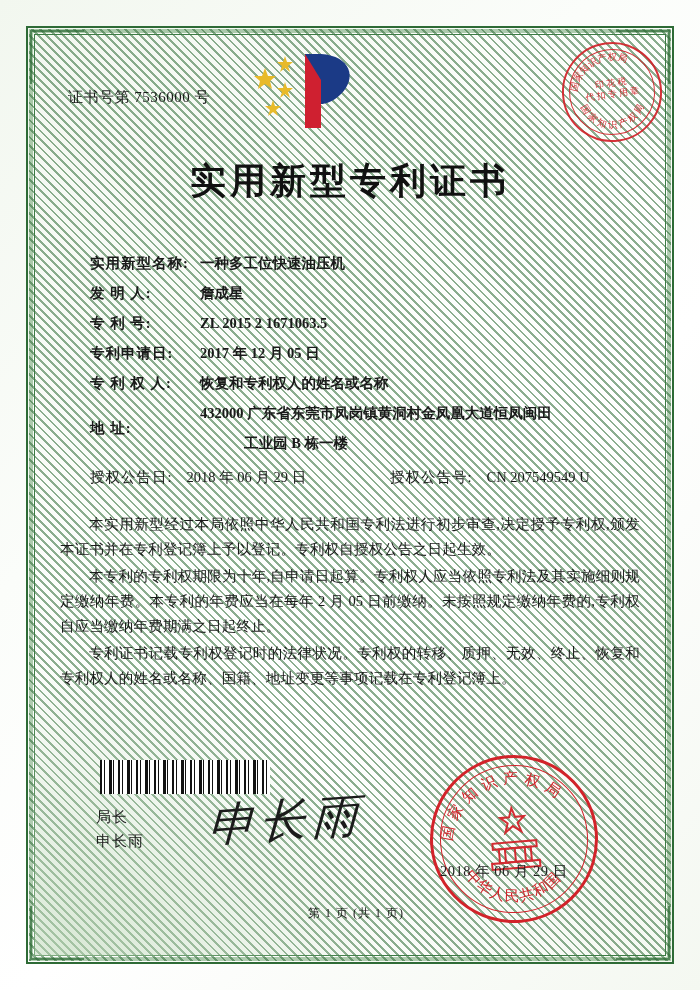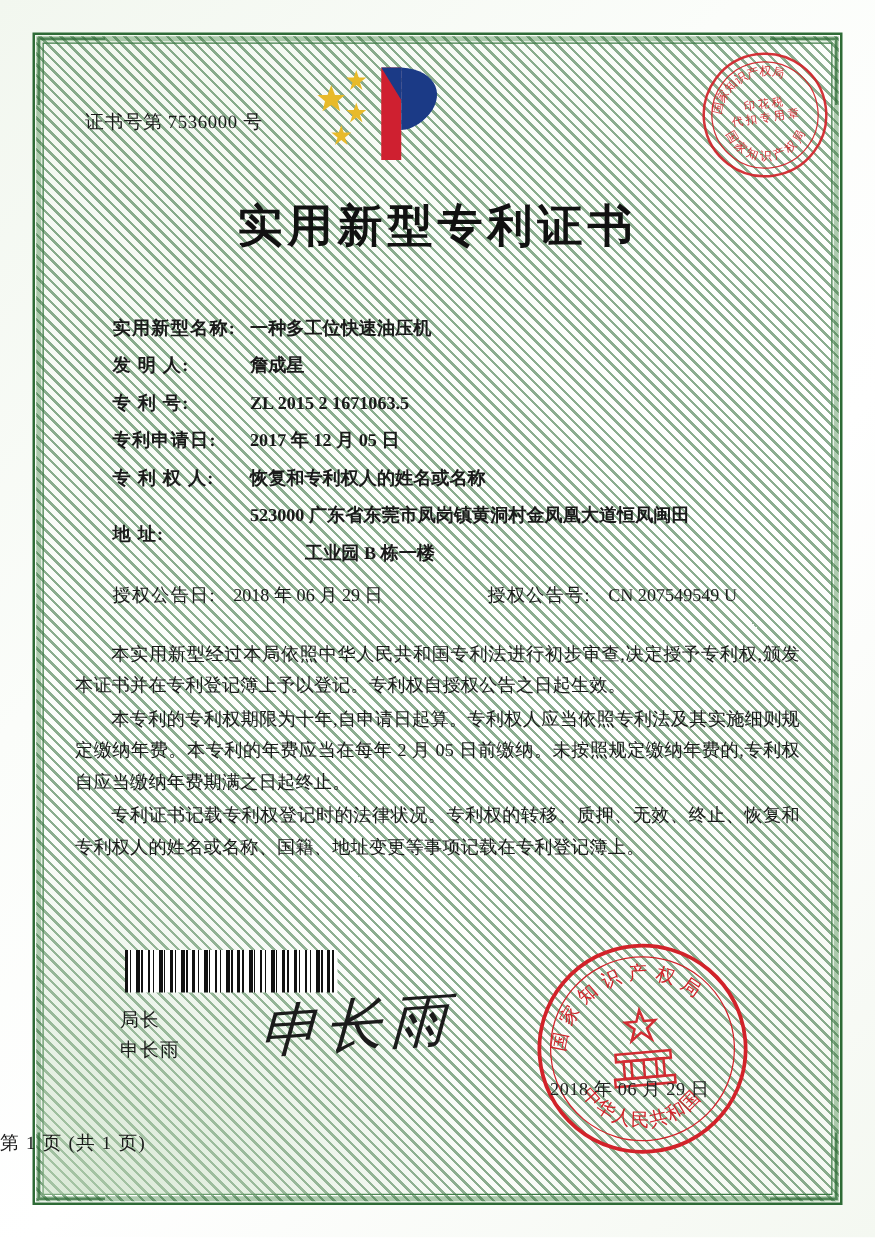--- a/index.html
+++ b/index.html
@@ -243,24 +243,24 @@
   .seal-date {
     position: absolute;
     left: 440px; top: 862px;
     font-size: 14.5px;
     color: #222;
     letter-spacing: .5px;
   }
 
   .footer {
     position: absolute;
-    left: 0; right: 0;
+    left: 12px; right: 0;
     top: 905px;
-    text-align: left;
-    font-size: 15px;
+    text-align: center;
+    font-size: 12px;
     letter-spacing: 1px;
   }
 
   .star { fill: #e8ba2a; }
 </style>
 </head>
 <body>
 
 <div class="page">
 
@@ -329,21 +329,21 @@
       </div>
 
       <div class="field-row">
         <div class="field-label">专 利 权 人:</div>
         <div class="field-value">恢复和专利权人的姓名或名称</div>
       </div>
 
       <div class="field-row">
         <div class="field-label">地      址:</div>
         <div class="field-value">
-          <span>523000 广东省东莞市凤岗镇黄洞村金凤凰大道恒凤闽田</span>
+          <span>432000 广东省东莞市凤岗镇黄洞村金凤凰大道恒凤闽田</span>
           <span class="cont">工业园 B 栋一楼</span>
         </div>
       </div>
 
       <div class="row-two">
         <div class="left">
           <span class="lbl">授权公告日:</span>
           <span class="val">2018 年 06 月 29 日</span>
         </div>
         <div class="right">

